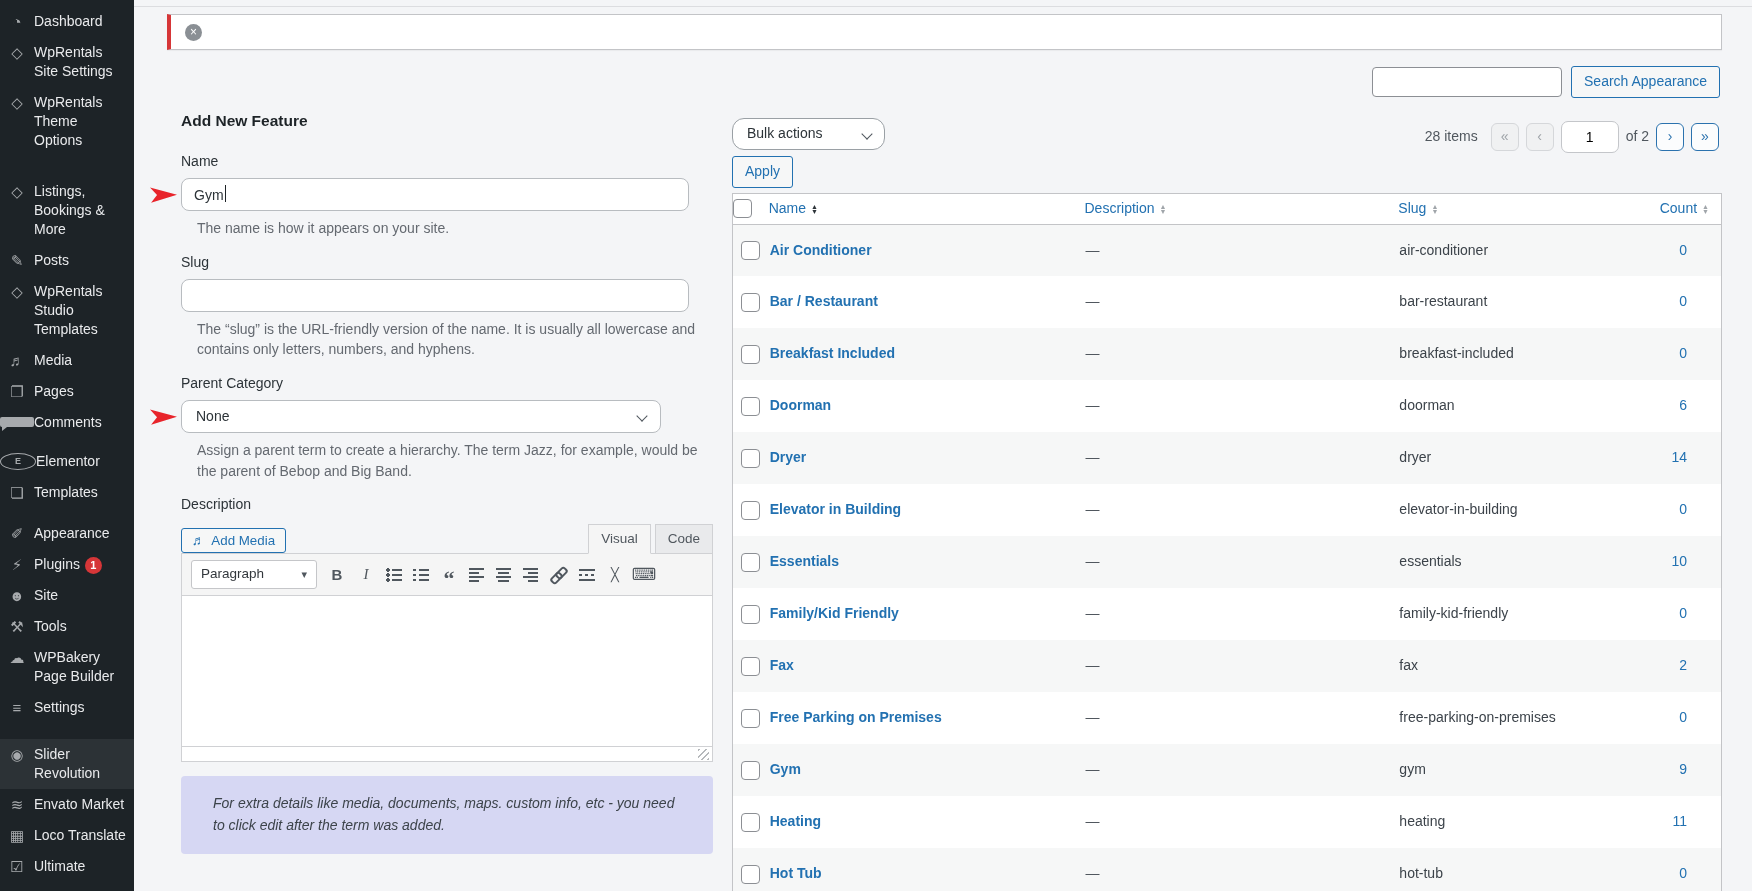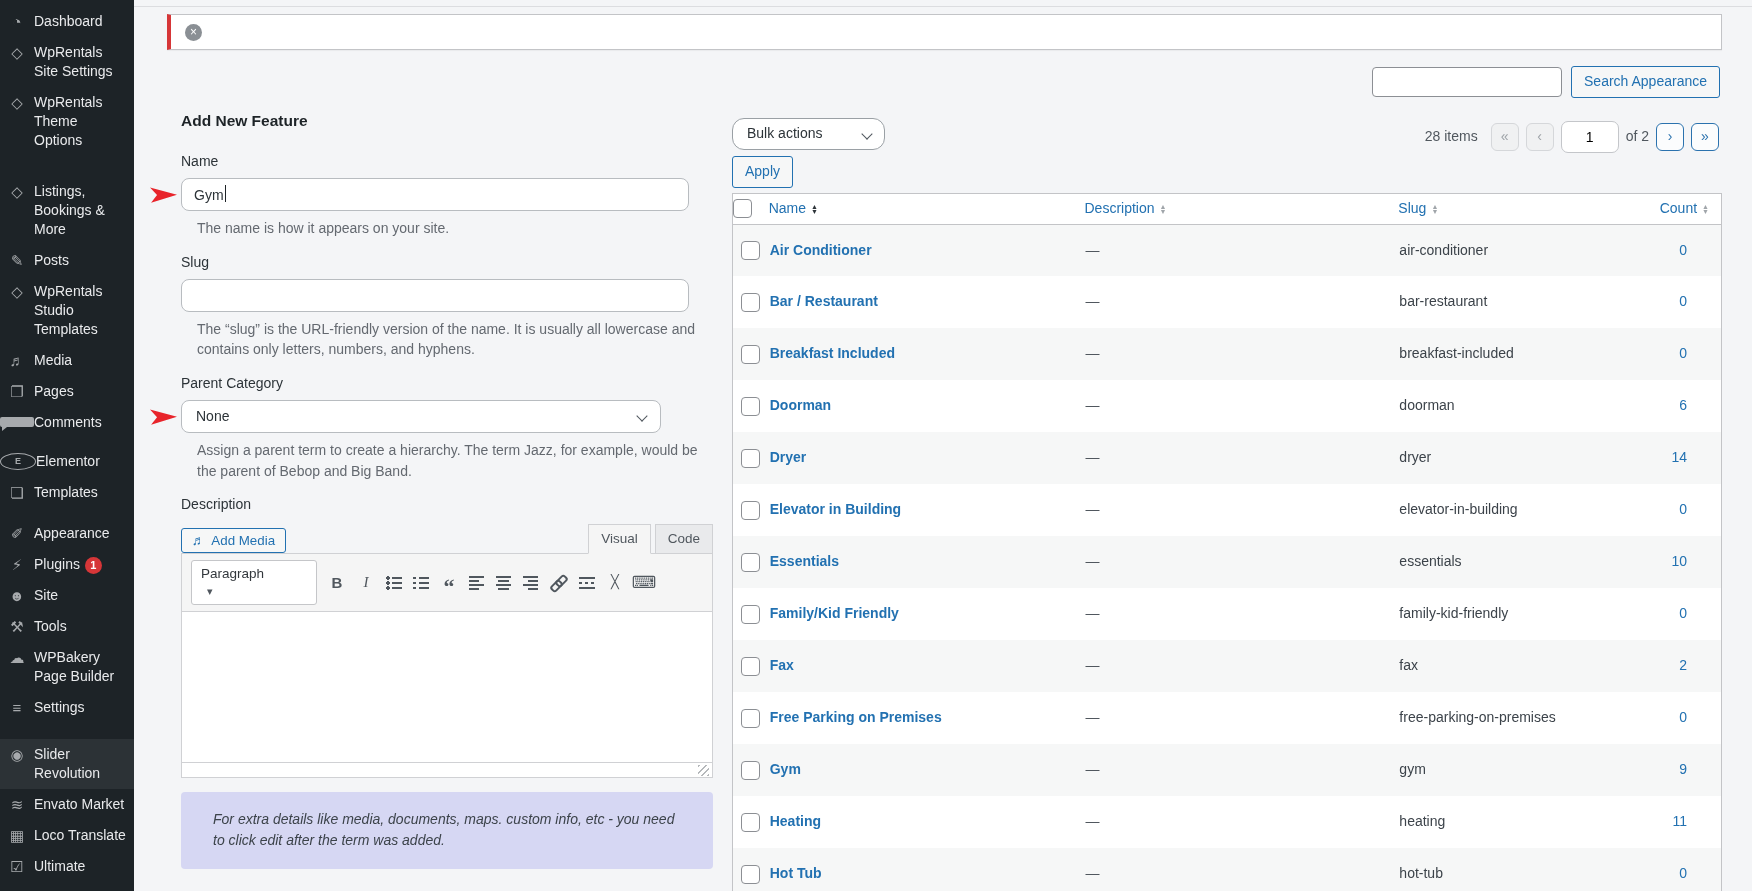--- a/index.html
+++ b/index.html
@@ -71,22 +71,22 @@
   
   .media-row{display:flex;justify-content:space-between;align-items:flex-end;margin-top:8px;}
   .add-media{display:inline-flex;align-items:center;gap:6px;background:#f6f7f7;border:1px solid #2271b1;
     border-radius:3px;color:#2271b1;padding:4px 10px;cursor:pointer;}
   .tabs{display:flex;}
   .tab{padding:5px 12px;border:1px solid #d0d1d4;font-size:13.5px;color:#50575e;cursor:pointer;margin-left:4px;position:relative;top:1px;}
   .tab.visual{background:#f5f5f5;border-bottom-color:#f5f5f5;}
   .tab.code{background:#e9eaec;}
   .editor{border:1px solid #d0d1d4;background:#fff;}
   .toolbar{display:flex;align-items:center;gap:11px;background:#f5f5f5;border-bottom:1px solid #d0d1d4;padding:6px 9px;}
-  .para-select{display:flex;justify-content:space-between;width:106px;background:#fff;
-    border:1px solid #c5c6c9;border-radius:3px;padding:4px 9px;font-size:13.5px;color:#32373c;cursor:pointer;flex-direction:column;}
+  .para-select{display:flex;align-items:center;justify-content:space-between;width:106px;background:#fff;
+    border:1px solid #c5c6c9;border-radius:3px;padding:4px 9px;font-size:13.5px;color:#32373c;cursor:pointer;}
   .para-arrow{color:#50575e;font-size:11px;margin-left:6px;}
   .tb-btn{display:inline-flex;align-items:center;justify-content:center;width:18px;height:18px;
     color:#50575e;font-size:15px;cursor:pointer;}
   .tb-bold{font-weight:bold;}
   .tb-italic{font-style:italic;font-family:"Liberation Serif","DejaVu Serif",serif;}
   .tb-quote{font-family:"Liberation Serif","DejaVu Serif",serif;font-weight:bold;font-size:22px;line-height:10px;padding-top:9px;}
   .tb-fs{font-size:13px;}
   .tb-kb{font-size:17px;}
   .icon-ul,.icon-ol,.icon-align-left,.icon-align-center,.icon-align-right,.icon-more{width:16px;height:16px;background-repeat:no-repeat;}
   .icon-ul{background-image:radial-gradient(circle 2px at 2px 3px,#50575e 98%,transparent),

